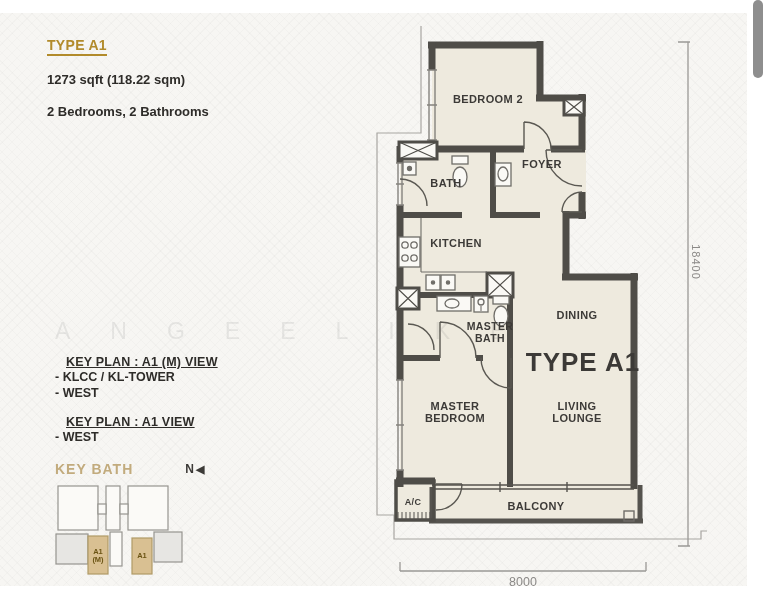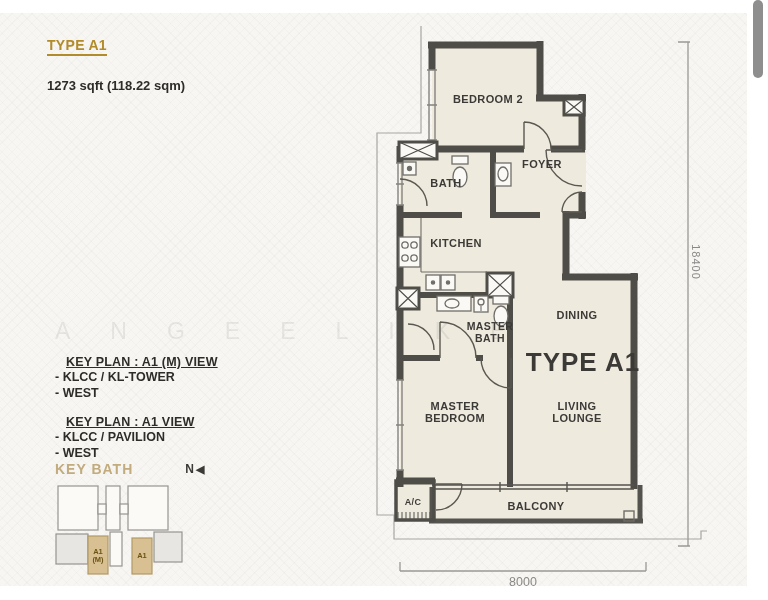--- a/index.html
+++ b/index.html
@@ -9,51 +9,51 @@
     background-color:#f7f6f3;
     background-image:
       repeating-linear-gradient(45deg, rgba(0,0,0,0.020) 0 1px, transparent 1px 7px),
       repeating-linear-gradient(-45deg, rgba(0,0,0,0.020) 0 1px, transparent 1px 7px);}
   #scrollbar-thumb{position:absolute;left:753px;top:0;width:10px;height:78px;
     background:#8e8e8e;border-radius:5px;z-index:5;}
   .layer{position:absolute;left:0;top:0;z-index:2;}
   #info-block{position:absolute;left:47px;top:36px;z-index:3;color:#2e2c29;}
   #unit-title{font-size:14px;font-weight:bold;color:#b28b2b;display:inline-block;
     border-bottom:2px solid #b28b2b;padding-bottom:1px;letter-spacing:.3px;}
-  .info-line{font-size:13px;font-weight:bold;line-height:1.32;margin-top:21px;}
+  .info-line{font-size:13px;font-weight:bold;line-height:1.32;margin-top:15px;}
   #keyplan-text{position:absolute;left:55px;top:355px;z-index:3;color:#2e2c29;}
   .kp-title{font-size:12.5px;font-weight:bold;text-decoration:underline;letter-spacing:.2px;margin-left:11px;}
   .kp-item{font-size:12.5px;font-weight:bold;line-height:1.3;}
   .kp-block{margin-bottom:13px;}
   #keyplan-header{position:absolute;left:55px;top:461px;z-index:3;display:flex;align-items:center;}
   #keyplan-label{font-size:14px;font-weight:bold;color:#c2ab7d;letter-spacing:1px;}
   #north{margin-left:52px;font-size:12px;font-weight:bold;color:#3c3a37;display:flex;align-items:center;gap:2px;}
   .north-arrow{font-size:11px;line-height:1;}
   svg text{font-family:"Liberation Sans",sans-serif;}
 </style>
 </head>
 <body>
 
 <div id="page">
   <div id="image-area"></div>
 
   <div id="info-block">
     <div id="unit-title">TYPE A1</div>
     <div class="info-line">1273 sqft (118.22 sqm)</div>
+    <div class="info-line">2 Bedrooms, 2 Bathrooms</div>
   </div>
 
   <div id="keyplan-text">
     <div class="kp-block">
       <div class="kp-title">KEY PLAN : A1 (M) VIEW</div>
       <div class="kp-item">- KLCC / KL-TOWER</div>
       <div class="kp-item">- WEST</div>
     </div>
     <div class="kp-block">
       <div class="kp-title">KEY PLAN : A1 VIEW</div>
-      <div class="kp-item">- KLCC / PAVILION</div>
       <div class="kp-item">- WEST</div>
     </div>
   </div>
 
   <div id="keyplan-header">
     <span id="keyplan-label">KEY BATH</span>
     <span id="north">
       <span>N</span>
       <span class="north-arrow">◀</span>
     </span>

